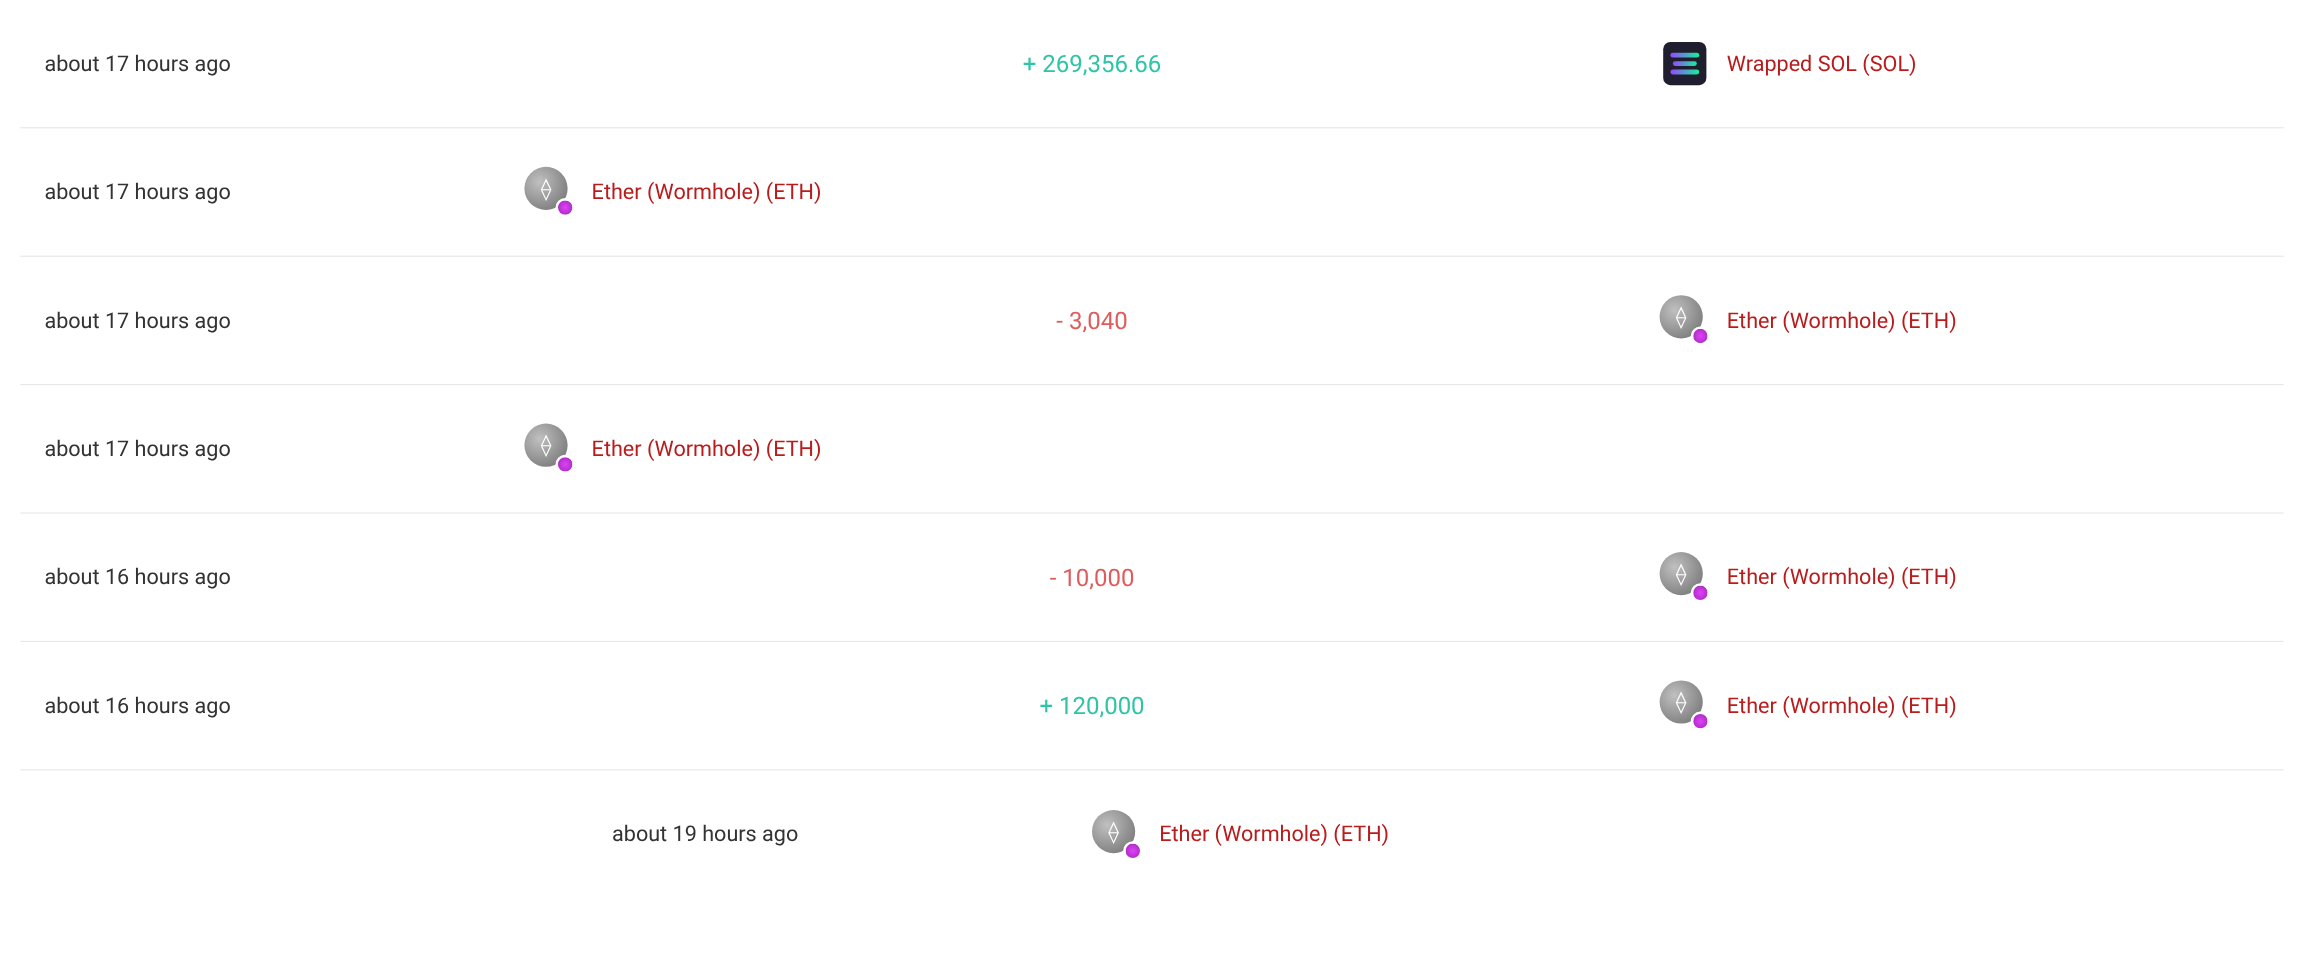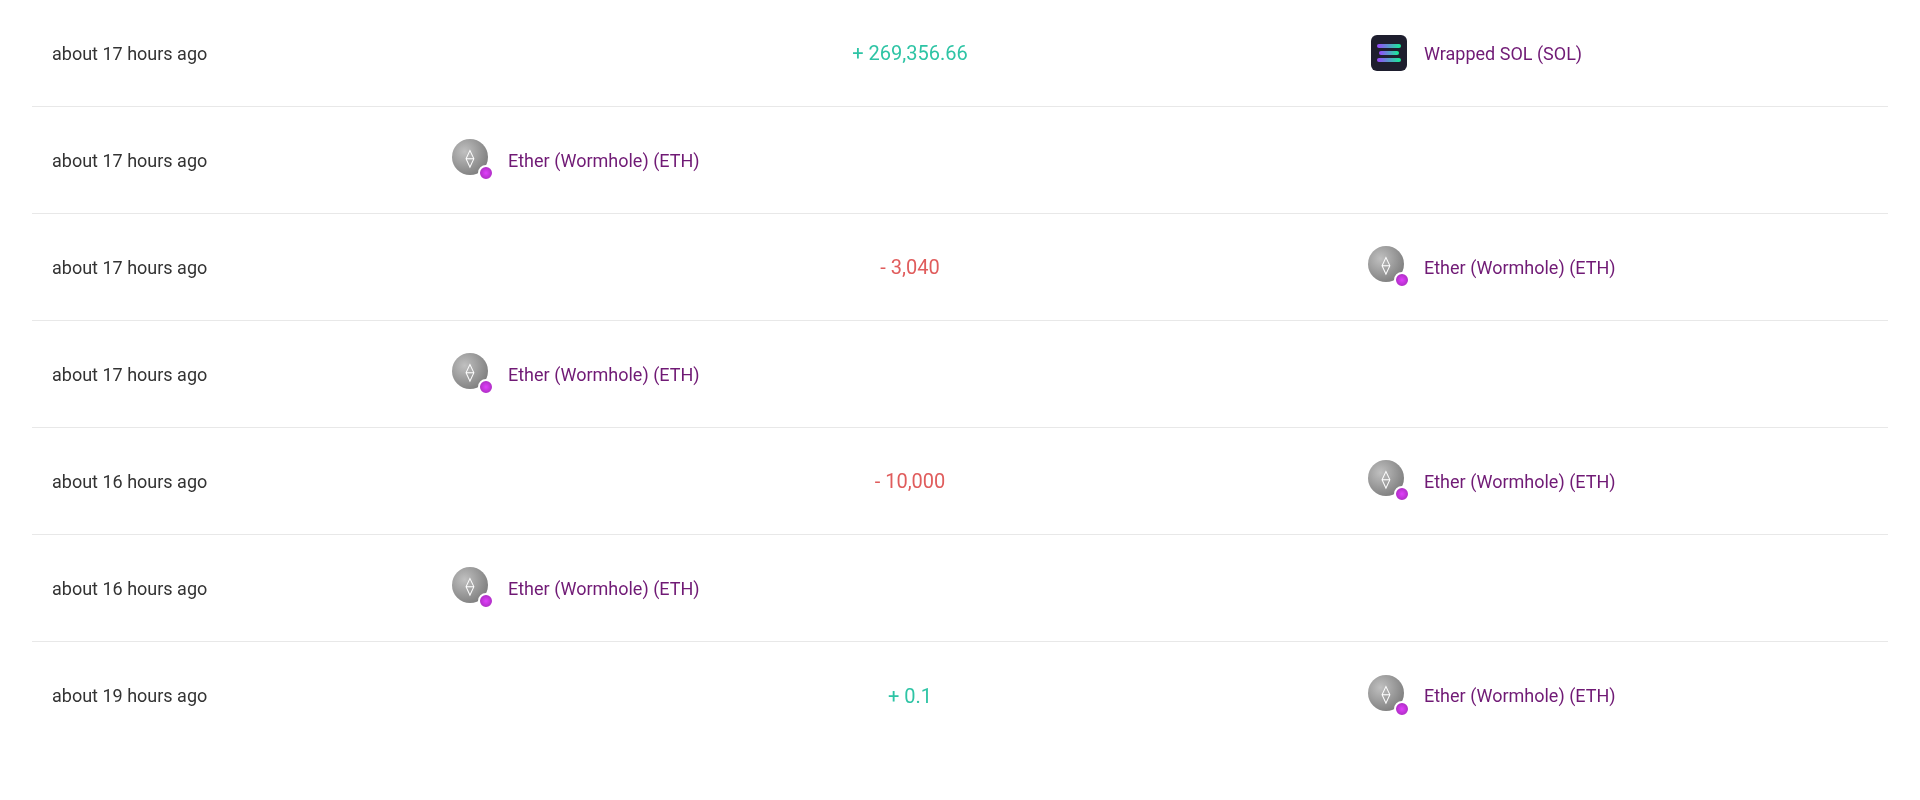--- a/index.html
+++ b/index.html
@@ -12,21 +12,21 @@
       background: #ffffff;
       font-family: -apple-system, BlinkMacSystemFont, 'Segoe UI', Roboto, sans-serif;
       font-size: 16px;
       color: #333333;
       width: 1920px;
       min-height: 800px;
     }
 
     .table-container {
       width: 100%;
-      padding: 0 32px;
+      padding: 0 17px;
     }
 
     .table-row {
       display: flex;
       align-items: center;
       border-bottom: 1px solid #e8e8e8;
       padding: 28px 20px;
       min-height: 107px;
     }
 
@@ -56,21 +56,21 @@
       color: #e05c5c;
     }
 
     .col-token {
       flex: 0 0 500px;
       display: flex;
       align-items: center;
       justify-content: flex-start;
       gap: 14px;
       font-size: 18px;
-      color: #701a75;
+      color: #b91c1c;
     }
 
     
     .eth-icon-container {
       position: relative;
       width: 42px;
       height: 42px;
       flex-shrink: 0;
     }
 
@@ -227,33 +227,33 @@
           <div class="eth-icon-main">
             <div class="eth-diamond"></div>
           </div>
           <div class="eth-wormhole-dot"></div>
         </div>
         <span>Ether (Wormhole) (ETH)</span>
       </div>
     </div>
     <div class="table-row">
       <div class="col-time">about 16 hours ago</div>
+      <div class="col-amount positive">+ 120,000</div>
       <div class="col-token">
         <div class="eth-icon-container">
           <div class="eth-icon-main">
             <div class="eth-diamond"></div>
           </div>
           <div class="eth-wormhole-dot"></div>
         </div>
         <span>Ether (Wormhole) (ETH)</span>
       </div>
     </div>
     <div class="table-row">
       <div class="col-time">about 19 hours ago</div>
-      <div class="col-amount positive">+ 0.1</div>
       <div class="col-token">
         <div class="eth-icon-container">
           <div class="eth-icon-main">
             <div class="eth-diamond"></div>
           </div>
           <div class="eth-wormhole-dot"></div>
         </div>
         <span>Ether (Wormhole) (ETH)</span>
       </div>
     </div>

